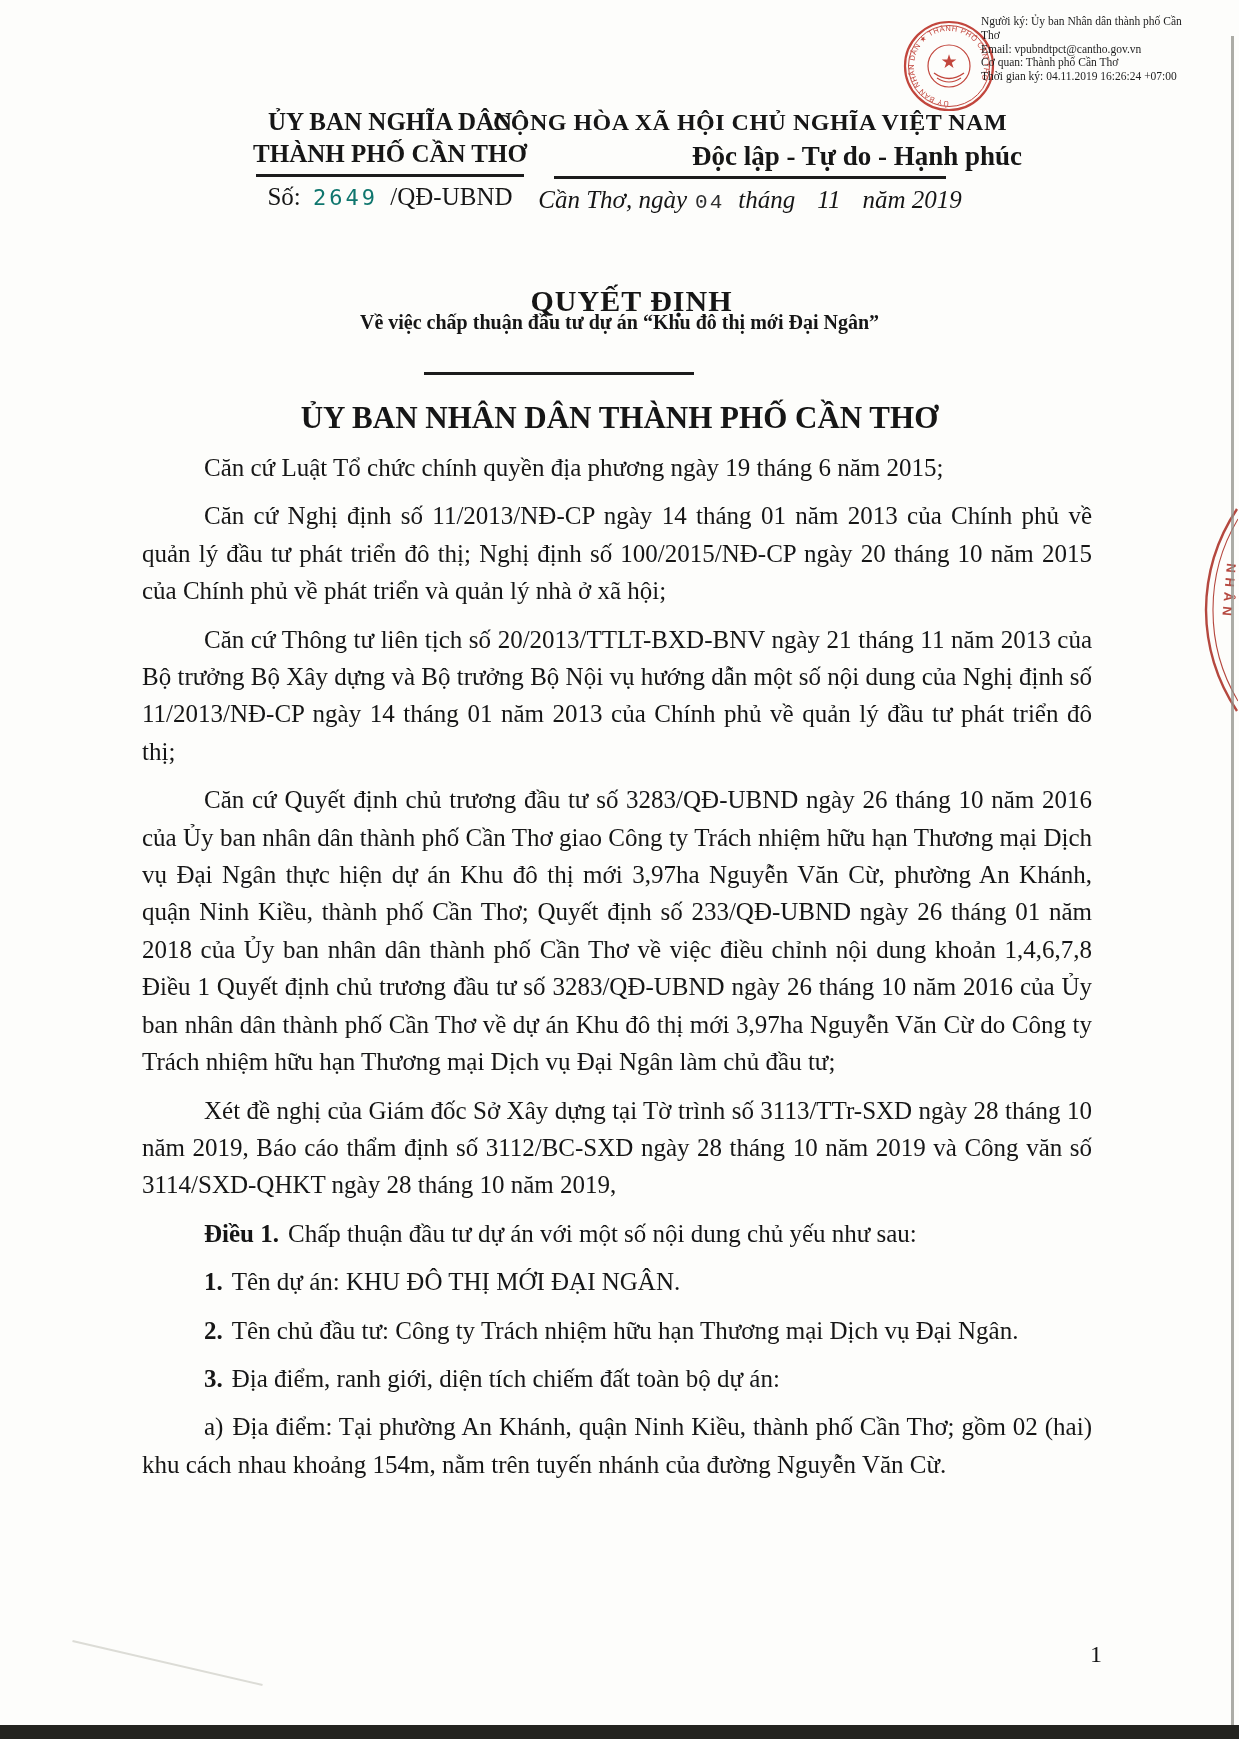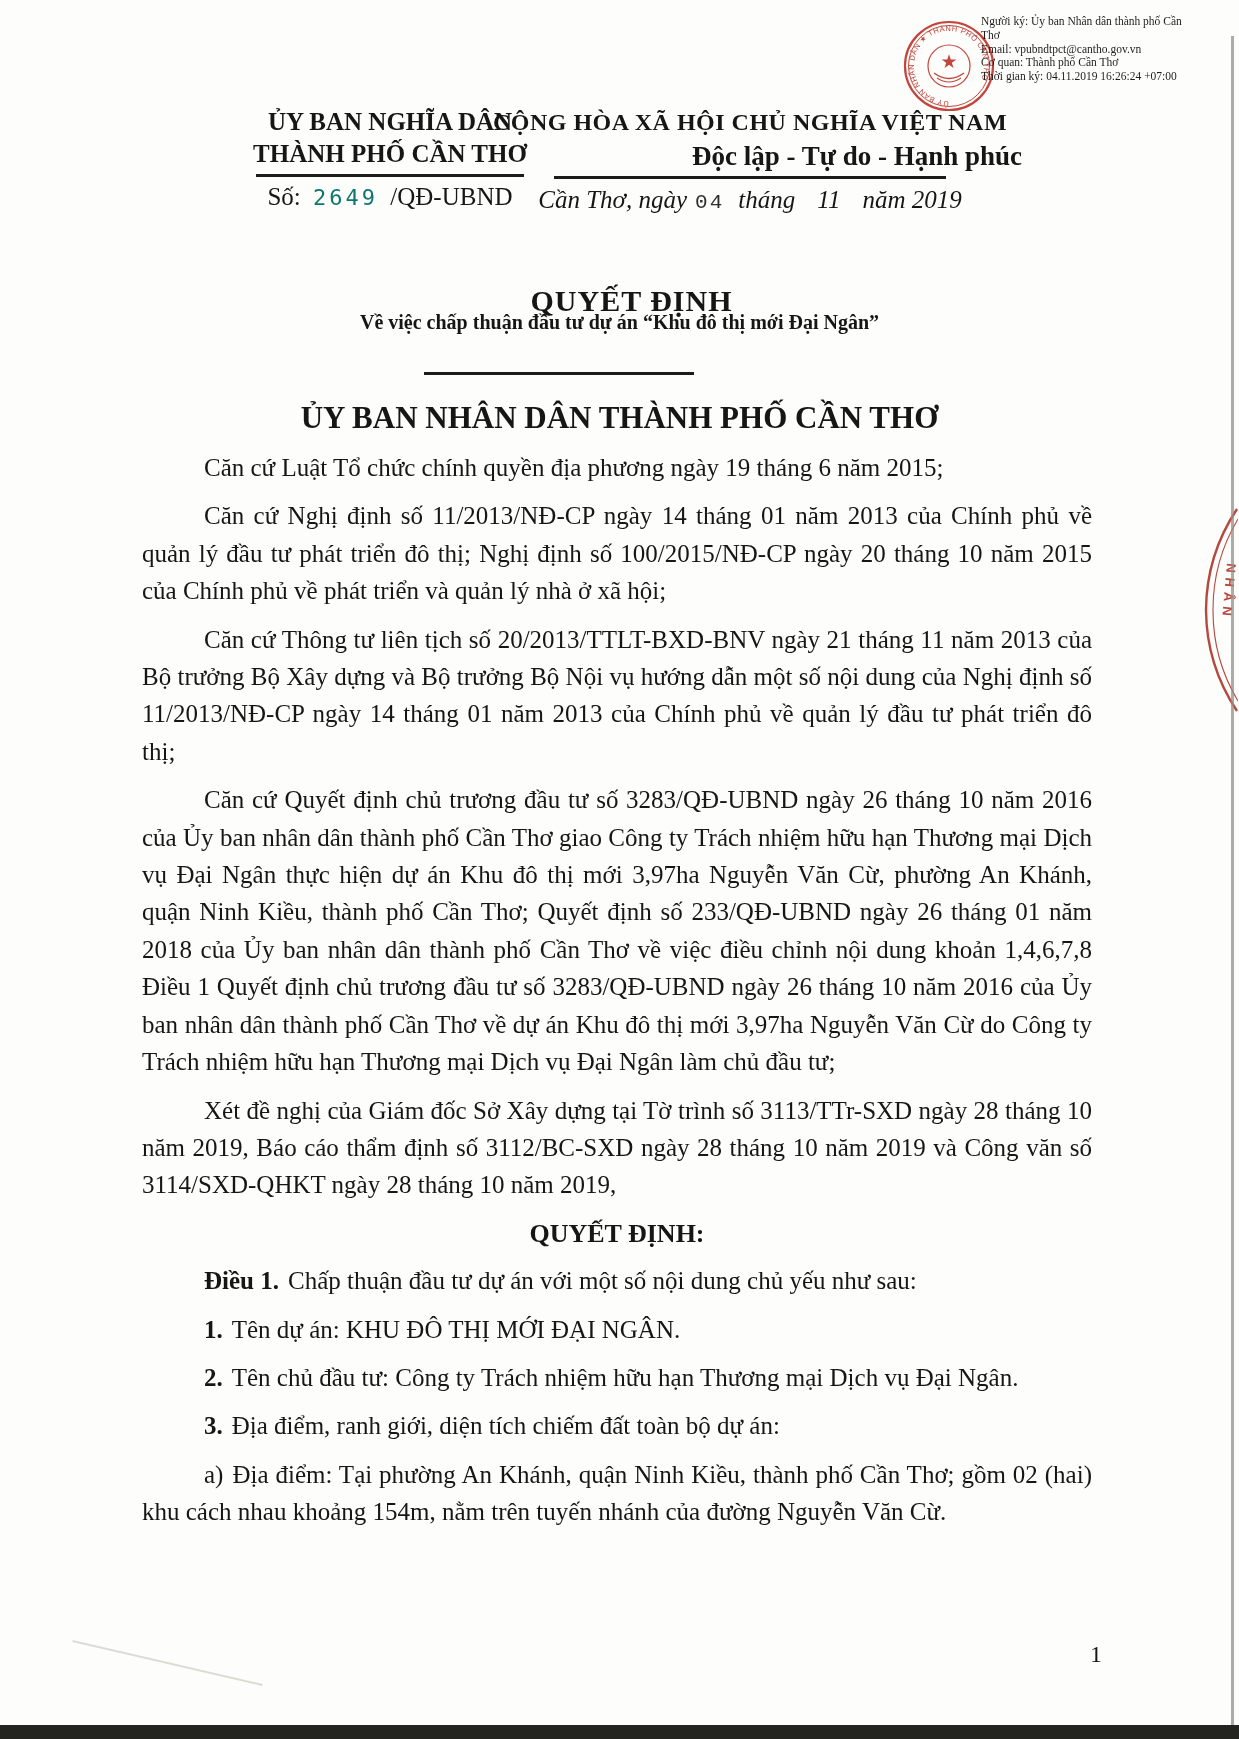--- a/index.html
+++ b/index.html
@@ -100,21 +100,20 @@
 
   <div class="issuer">ỦY BAN NHÂN DÂN THÀNH PHỐ CẦN THƠ</div>
 
   <div class="body-flow">
     <p>Căn cứ Luật Tổ chức chính quyền địa phương ngày 19 tháng 6 năm 2015;</p>
     <p>Căn cứ Nghị định số 11/2013/NĐ-CP ngày 14 tháng 01 năm 2013 của Chính phủ về quản lý đầu tư phát triển đô thị; Nghị định số 100/2015/NĐ-CP ngày 20 tháng 10 năm 2015 của Chính phủ về phát triển và quản lý nhà ở xã hội;</p>
     <p>Căn cứ Thông tư liên tịch số 20/2013/TTLT-BXD-BNV ngày 21 tháng 11 năm 2013 của Bộ trưởng Bộ Xây dựng và Bộ trưởng Bộ Nội vụ hướng dẫn một số nội dung của Nghị định số 11/2013/NĐ-CP ngày 14 tháng 01 năm 2013 của Chính phủ về quản lý đầu tư phát triển đô thị;</p>
     <p>Căn cứ Quyết định chủ trương đầu tư số 3283/QĐ-UBND ngày 26 tháng 10 năm 2016 của Ủy ban nhân dân thành phố Cần Thơ giao Công ty Trách nhiệm hữu hạn Thương mại Dịch vụ Đại Ngân thực hiện dự án Khu đô thị mới 3,97ha Nguyễn Văn Cừ, phường An Khánh, quận Ninh Kiều, thành phố Cần Thơ; Quyết định số 233/QĐ-UBND ngày 26 tháng 01 năm 2018 của Ủy ban nhân dân thành phố Cần Thơ về việc điều chỉnh nội dung khoản 1,4,6,7,8 Điều 1 Quyết định chủ trương đầu tư số 3283/QĐ-UBND ngày 26 tháng 10 năm 2016 của Ủy ban nhân dân thành phố Cần Thơ về dự án Khu đô thị mới 3,97ha Nguyễn Văn Cừ do Công ty Trách nhiệm hữu hạn Thương mại Dịch vụ Đại Ngân làm chủ đầu tư;</p>
     <p>Xét đề nghị của Giám đốc Sở Xây dựng tại Tờ trình số 3113/TTr-SXD ngày 28 tháng 10 năm 2019, Báo cáo thẩm định số 3112/BC-SXD ngày 28 tháng 10 năm 2019 và Công văn số 3114/SXD-QHKT ngày 28 tháng 10 năm 2019,</p>
 
-    <p class="dec-heading">QUYẾT ĐỊNH:</p>
 
     <p><span class="art-label">Điều 1.</span><span>Chấp thuận đầu tư dự án với một số nội dung chủ yếu như sau:</span></p>
     <p><span class="art-label">1.</span><span>Tên dự án: KHU ĐÔ THỊ MỚI ĐẠI NGÂN.</span></p>
     <p><span class="art-label">2.</span><span>Tên chủ đầu tư: Công ty Trách nhiệm hữu hạn Thương mại Dịch vụ Đại Ngân.</span></p>
     <p><span class="art-label">3.</span><span>Địa điểm, ranh giới, diện tích chiếm đất toàn bộ dự án:</span></p>
     <p><span class="art-label plain">a)</span><span>Địa điểm: Tại phường An Khánh, quận Ninh Kiều, thành phố Cần Thơ; gồm 02 (hai) khu cách nhau khoảng 154m, nằm trên tuyến nhánh của đường Nguyễn Văn Cừ.</span></p>
   </div>
 
   <svg class="side-stamp" width="47" height="210" viewBox="0 0 47 210">
     <path d="M 46 4 A 185 185 0 0 0 15 105 A 185 185 0 0 0 46 206" fill="none" stroke="#b5483f" stroke-width="2.4"></path>

